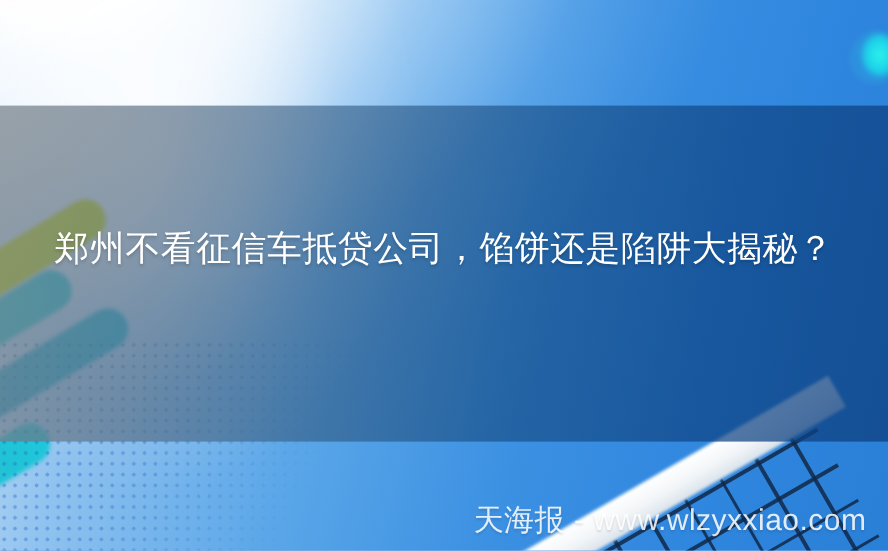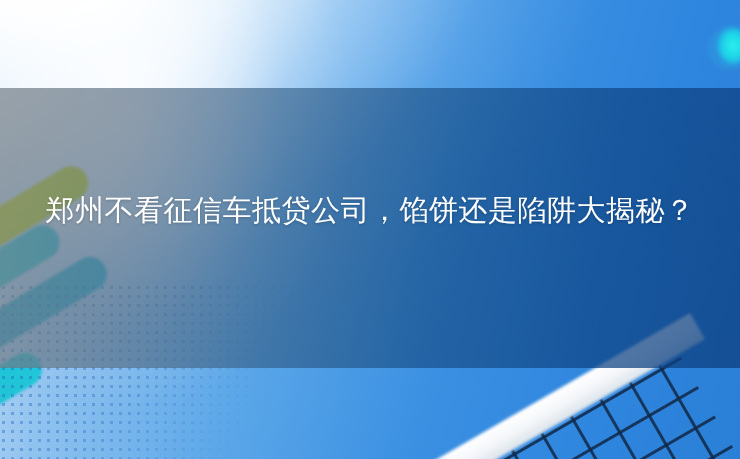--- a/index.html
+++ b/index.html
@@ -164,20 +164,21 @@
     padding: 0 40px;
     box-sizing: border-box;
     text-align: center;
     color: #ffffff;
     font-size: 29px;
     line-height: 48px;
     letter-spacing: 0.5px;
     font-weight: 400;
     text-shadow: 0 1px 3px rgba(0,0,0,0.22);
     white-space: pre-wrap;
+    font-family: Liberation Mono, monospace;
   }
 
   
   .watermark {
     position: absolute;
     right: 18px;
     bottom: 8px;
     color: rgba(255,255,255,0.86);
     font-size: 25px;
     line-height: 34px;
@@ -211,14 +212,15 @@
     <div class="net">
       <div class="net-mesh"></div>
       <div class="net-band"></div>
     </div>
   </div>
 
   <div class="overlay"></div>
 
   <div class="title">郑州不看征信车抵贷公司，馅饼还是陷阱大揭秘？</div>
 
+  <div class="watermark">天海报 - www.wlzyxxiao.com</div>
 
 </div>
 
 </body></html>

